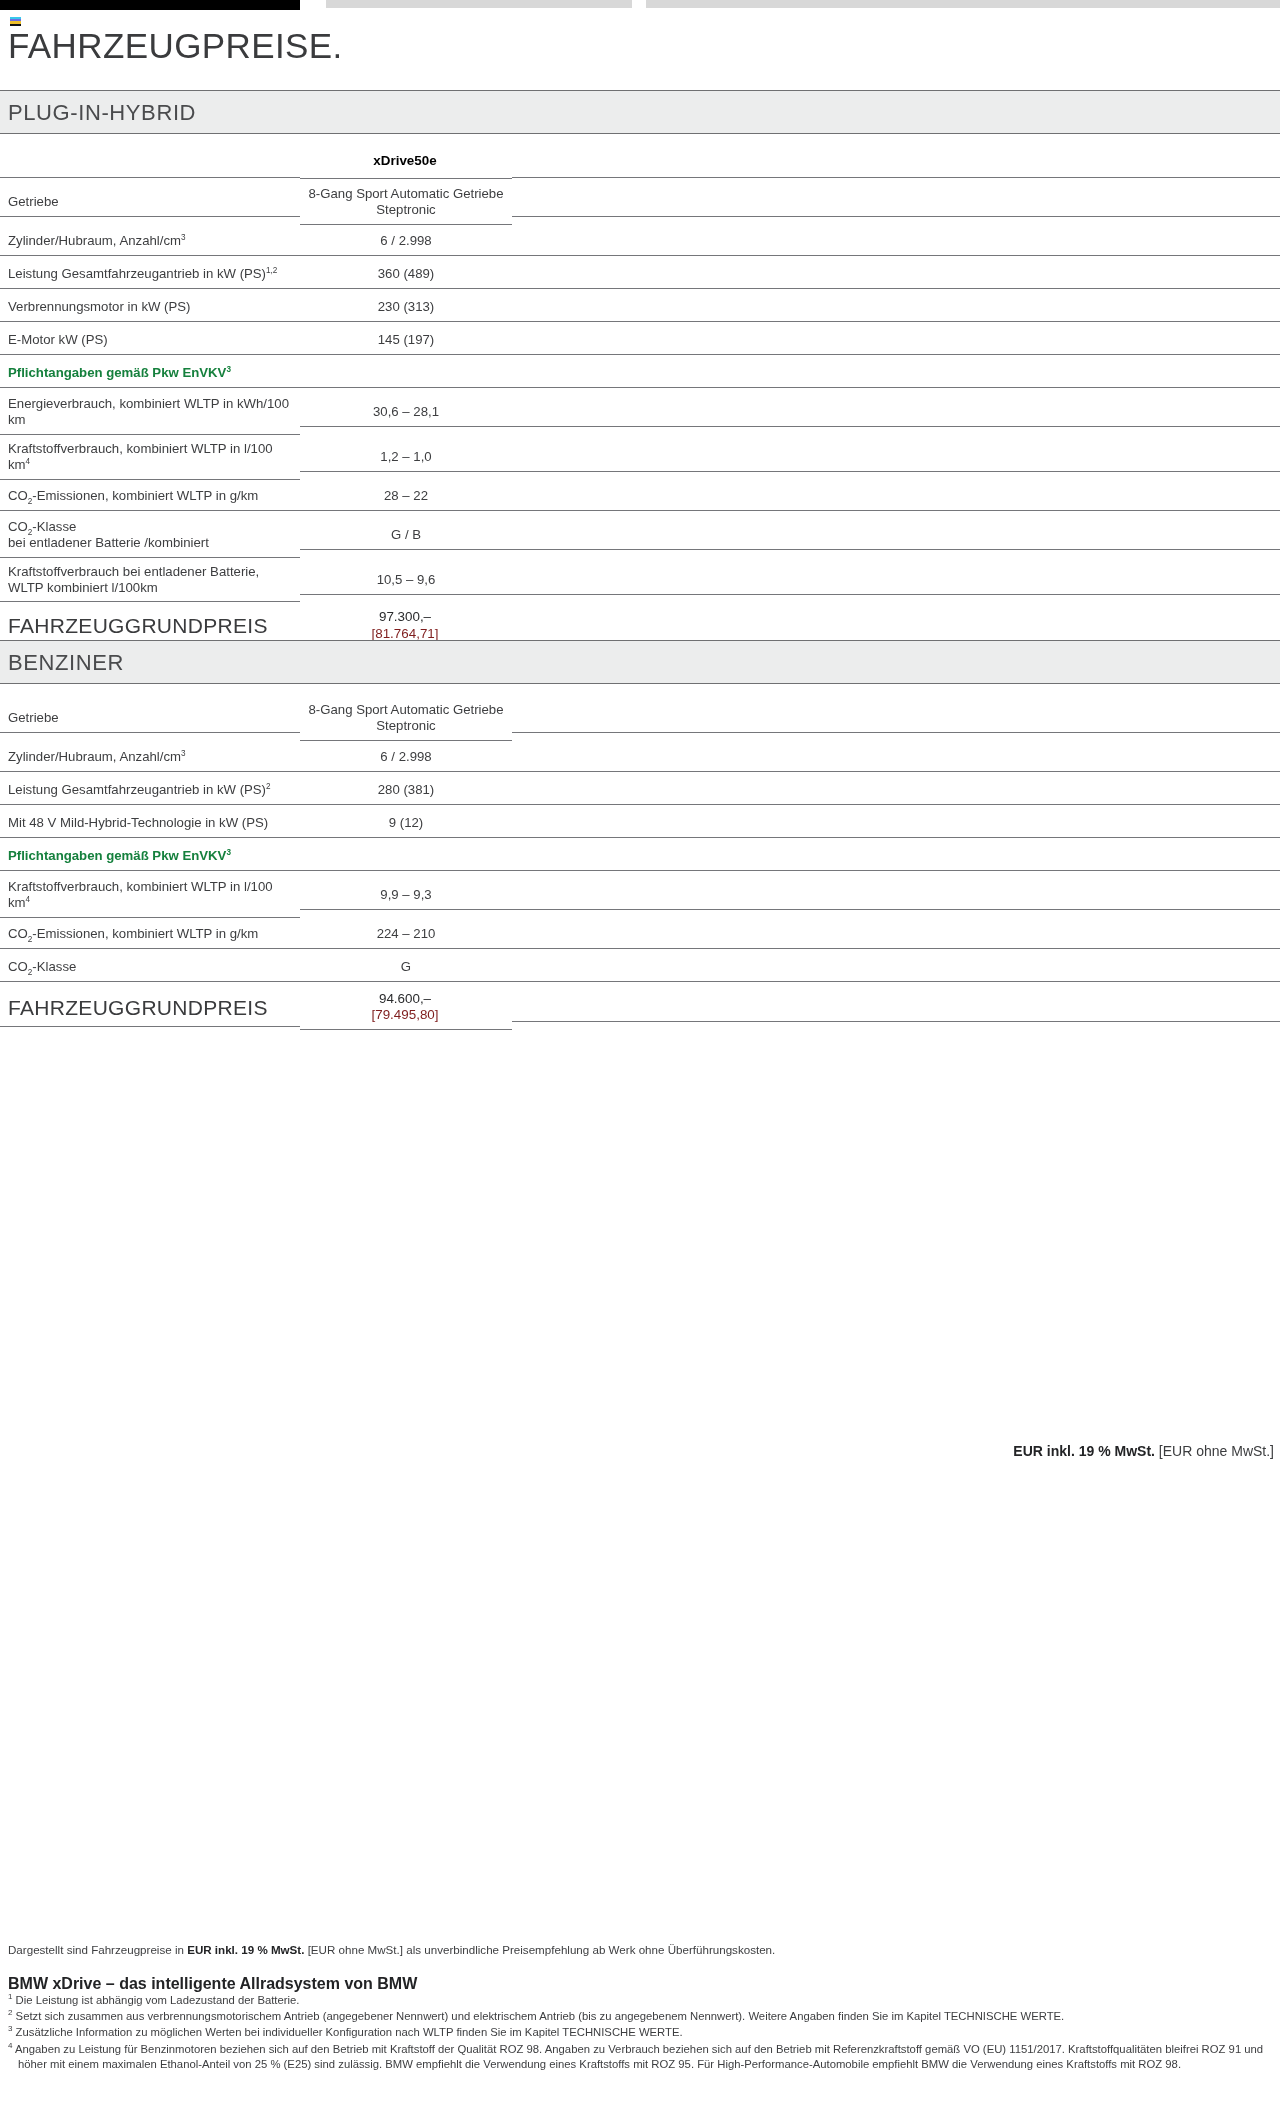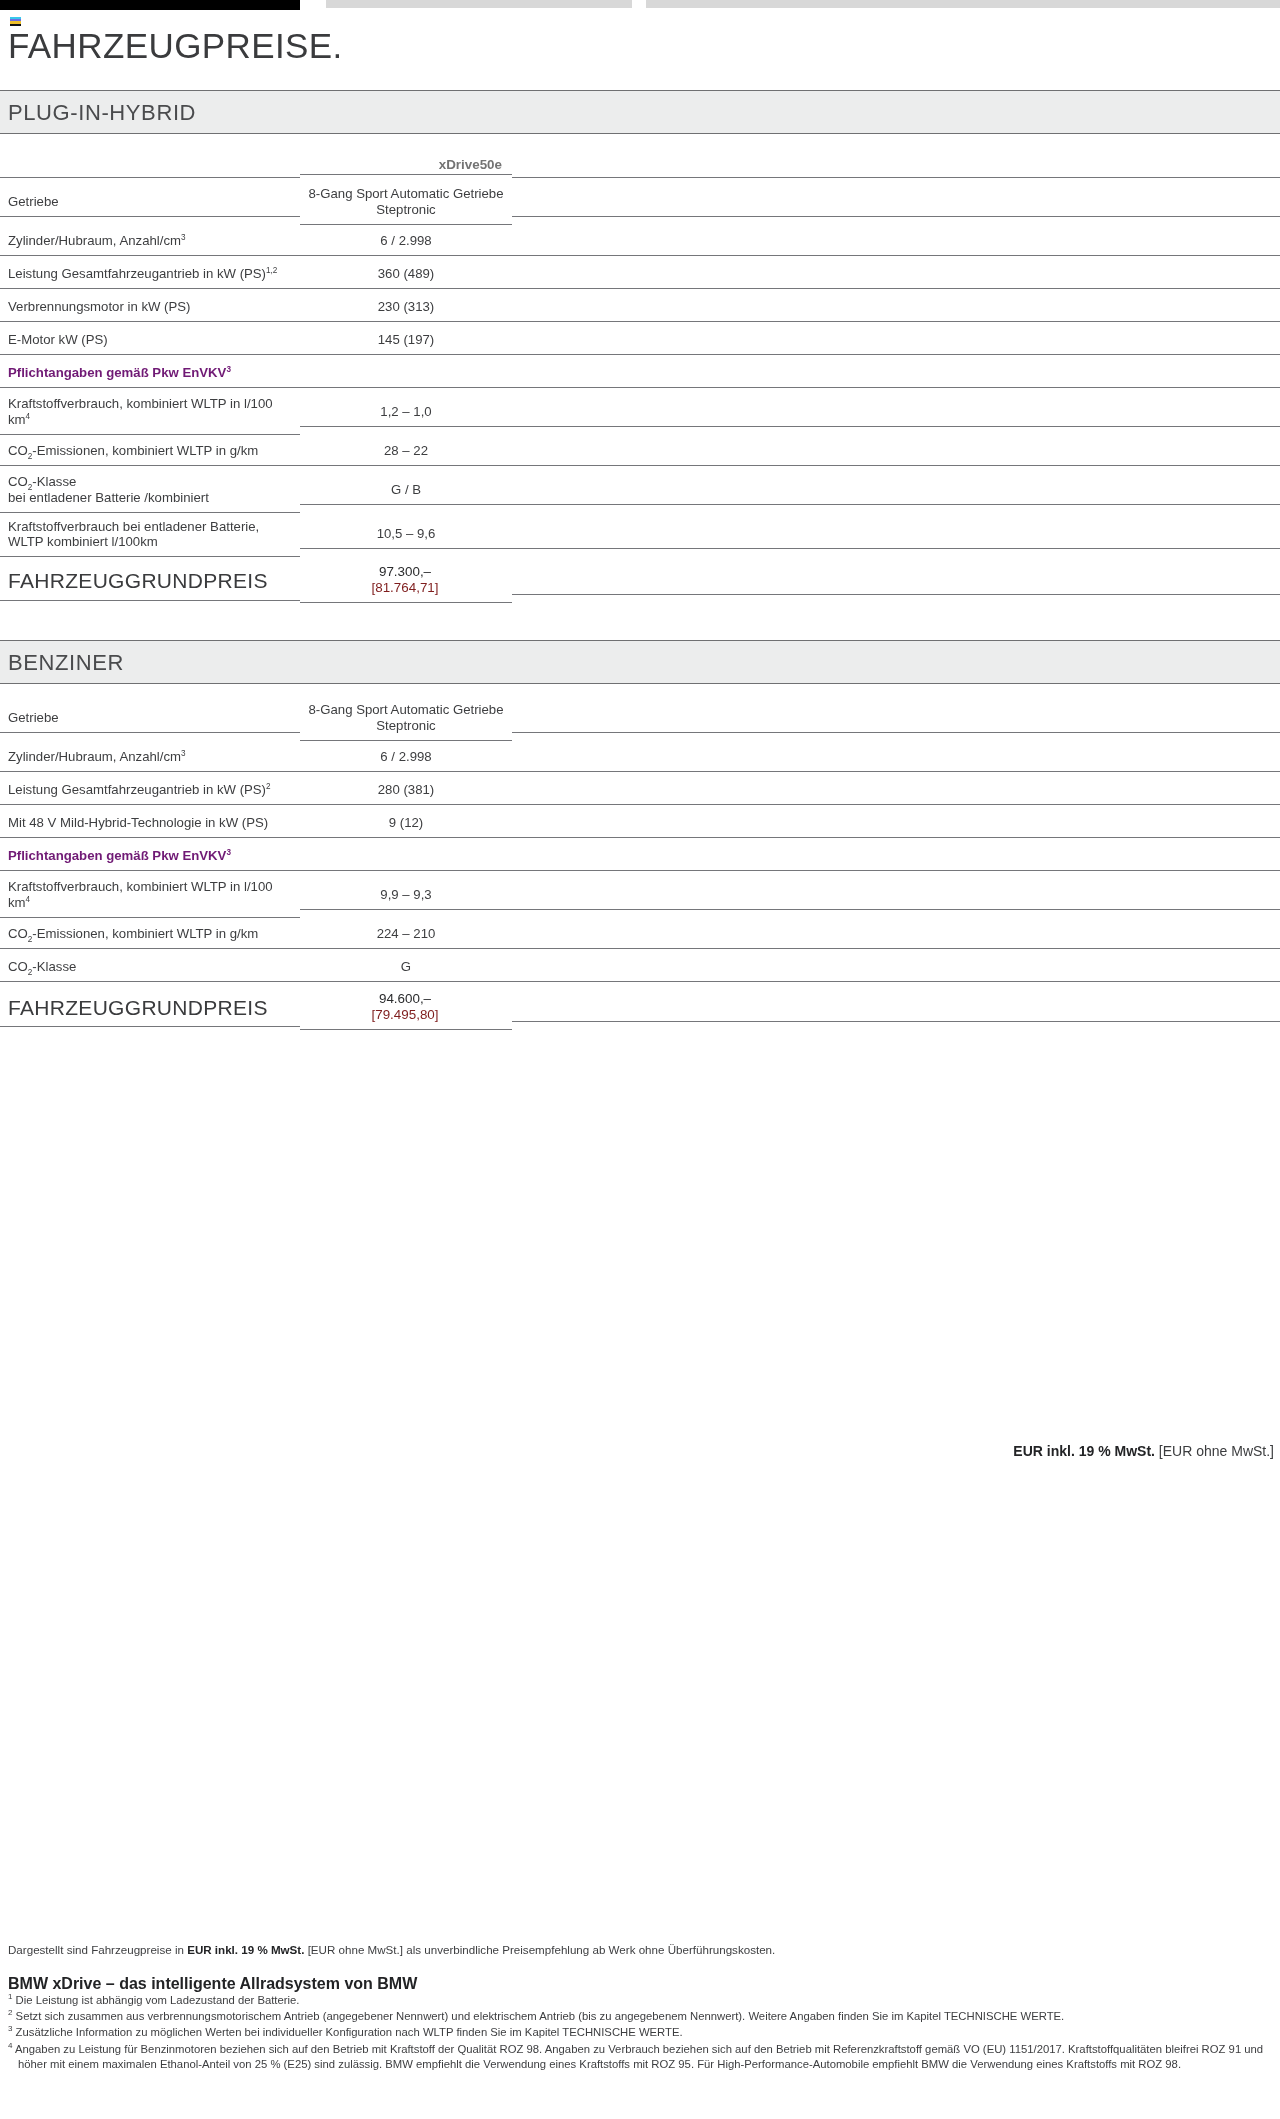--- a/index.html
+++ b/index.html
@@ -97,30 +97,30 @@
 
   
   .ruled .cell-inner {
     border-bottom: 1.1px solid #75767a;
   }
 
   .hdr-row td { height: 34px; }
   .hdr .cell-inner {
     font-weight: 700;
     font-size: 13.4px;
-    text-align: right;
-    color: #737373;
+    text-align: center;
+    color: #000000;
     border-bottom: 1.1px solid #75767a;
-    padding-bottom: 1px;
+    padding-bottom: 9px;
   }
   .hdr-blank .cell-inner { border-bottom: 1.1px solid #75767a; }
 
   .two-line .cell-inner { line-height: 1.2; }
 
-  .groupline .cell-inner { font-weight: 700; color: #701a75; }
+  .groupline .cell-inner { font-weight: 700; color: #15803d; }
 
   .price-row td { height: 46px; }
   .price-label .cell-inner {
     font-size: 21px;
     font-weight: 300;
     letter-spacing: 0.3px;
     color: #3a3b3d;
     padding-top: 8px;
     padding-bottom: 6px;
   }
@@ -347,20 +347,40 @@
             <span class="cell-inner">&nbsp;</span>
           </td>
         <td class="val">
             <span class="cell-inner">&nbsp;</span>
           </td>
         <td class="val">
             <span class="cell-inner">&nbsp;</span>
           </td>
       </tr>
 
+      <tr class="ruled">
+        <td>
+            <span class="cell-inner">Energieverbrauch, kombiniert WLTP in kWh/100 km</span>
+          </td>
+        <td class="val">
+            <span class="cell-inner">30,6 – 28,1</span>
+          </td>
+        <td class="val">
+            <span class="cell-inner">&nbsp;</span>
+          </td>
+        <td class="val">
+            <span class="cell-inner">&nbsp;</span>
+          </td>
+        <td class="val">
+            <span class="cell-inner">&nbsp;</span>
+          </td>
+        <td class="val">
+            <span class="cell-inner">&nbsp;</span>
+          </td>
+      </tr>
 
       <tr class="ruled">
         <td>
             <span class="cell-inner"><span>Kraftstoffverbrauch, kombiniert WLTP in l/100 km</span><sup>4</sup></span>
           </td>
         <td class="val">
             <span class="cell-inner">1,2 – 1,0</span>
           </td>
         <td class="val">
             <span class="cell-inner">&nbsp;</span>

